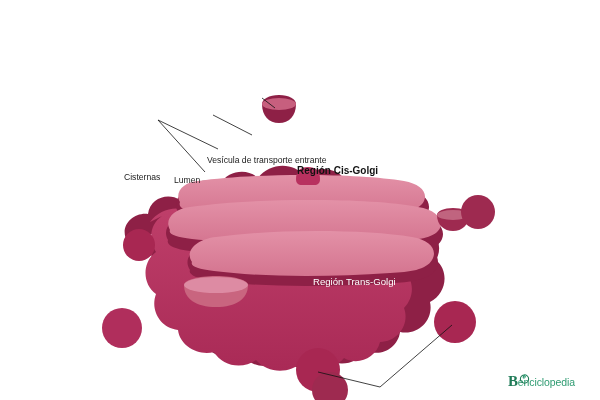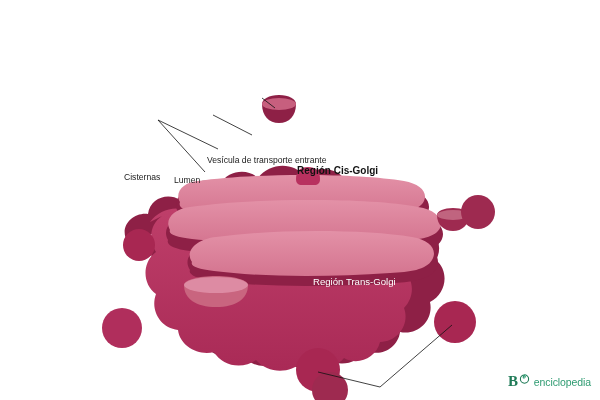--- a/index.html
+++ b/index.html
@@ -109,21 +109,21 @@
     top: 0px;
     width: 11px;
     height: 11px;
   }
   #logo-word {
     font-size: 10.5px;
     font-weight: 400;
     color: #2e9b71;
     font-family: "Liberation Sans", sans-serif;
     letter-spacing: -0.1px;
-    margin-left: 16px;
+    margin-left: 0px;
   }
 </style>
 </head>
 <body>
 
 <div id="page">
 
 
   <div id="diagram">
 

